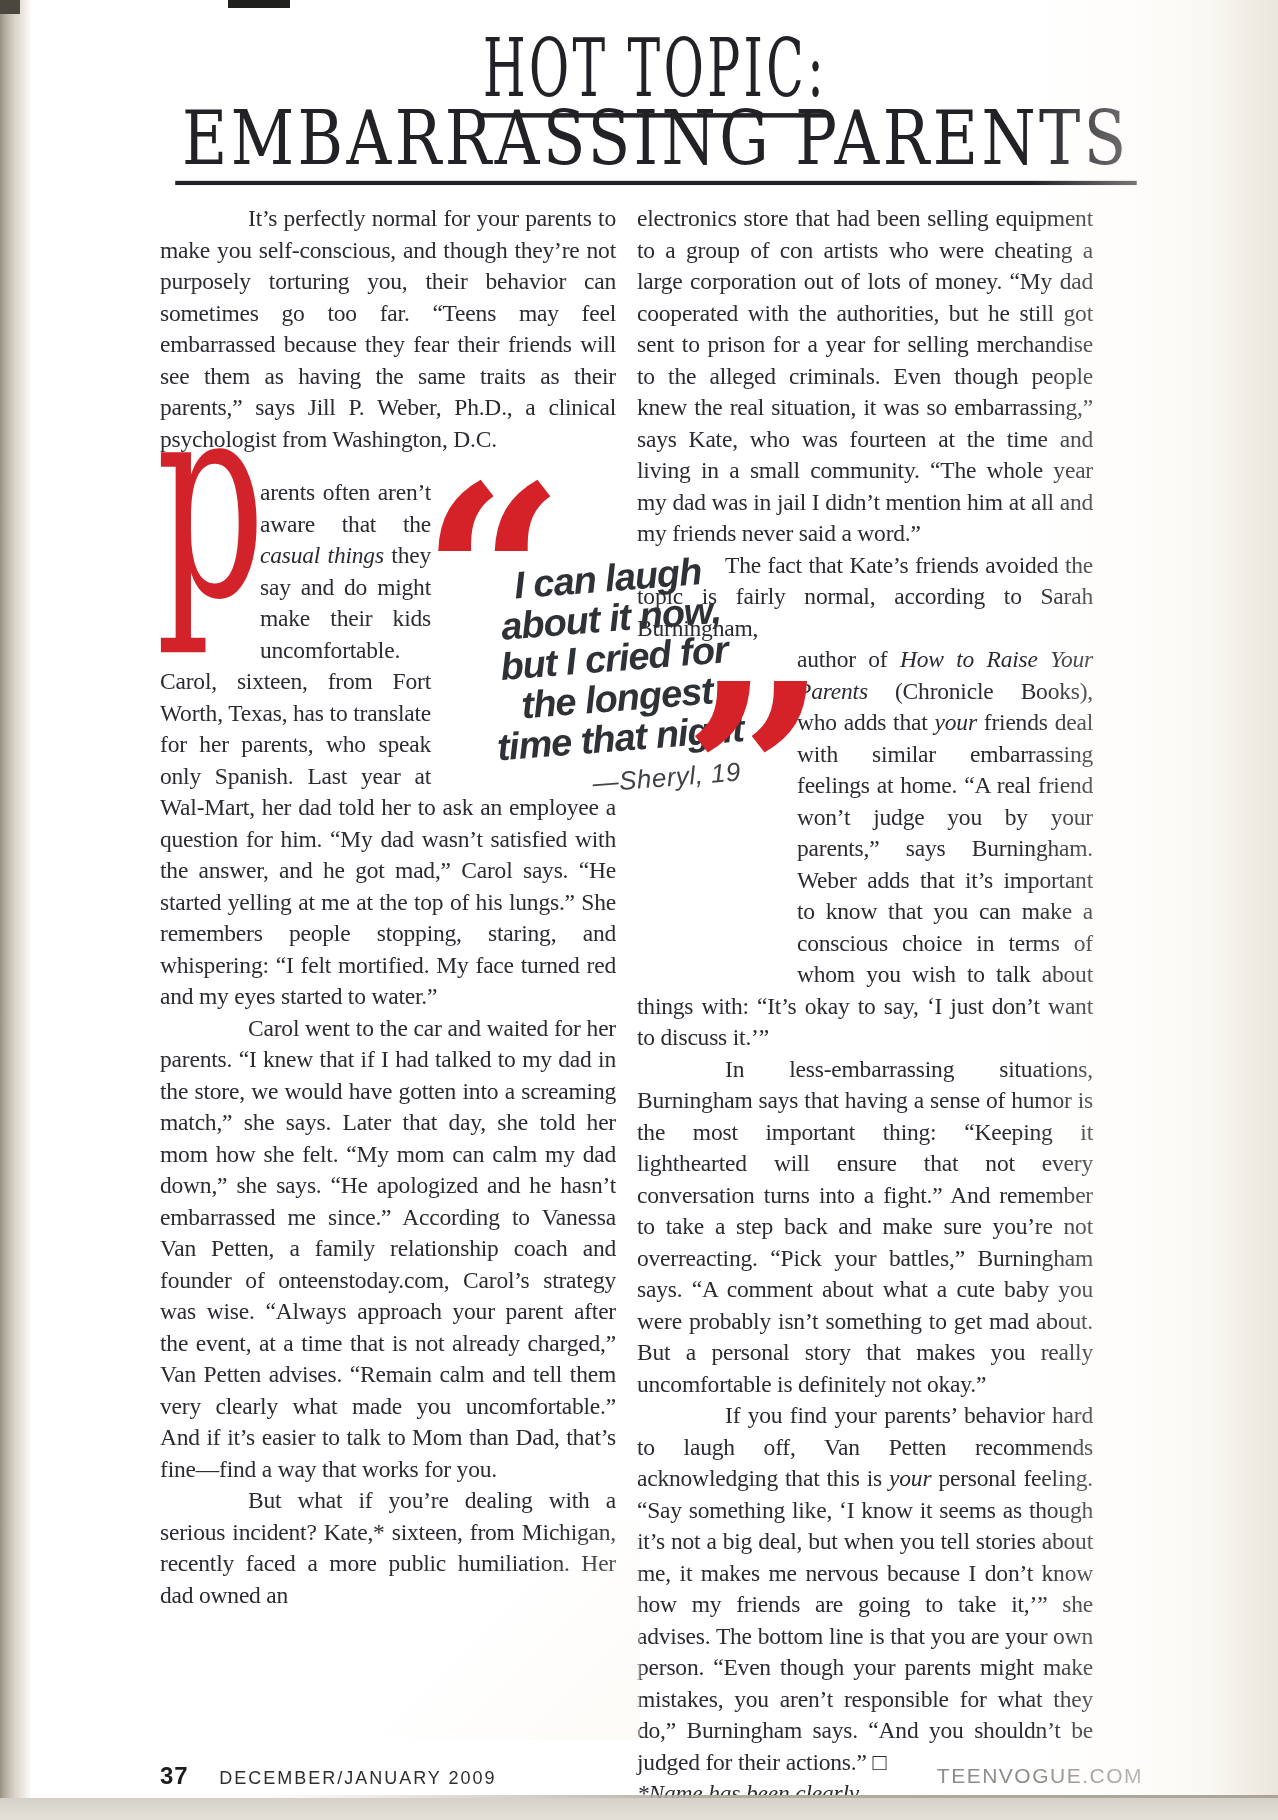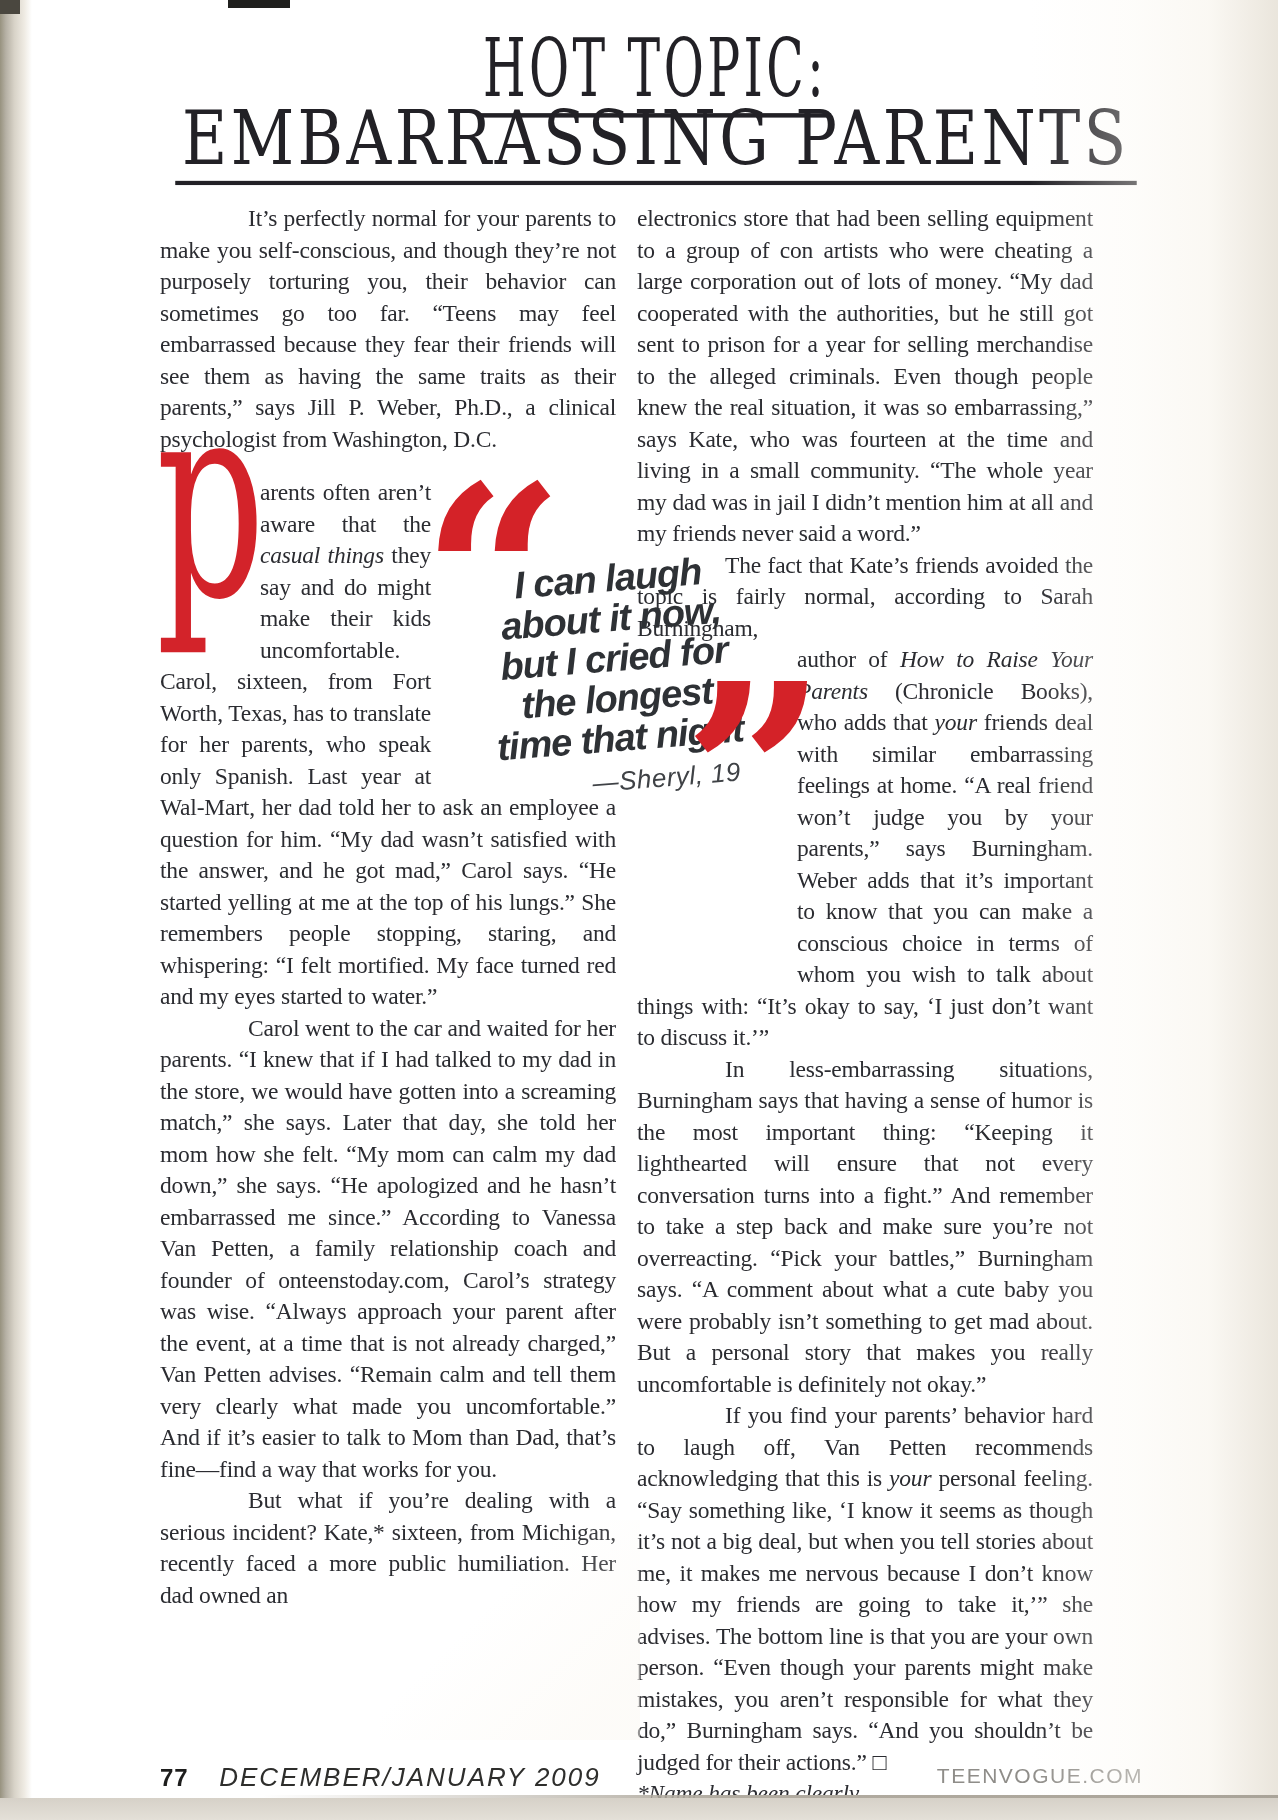--- a/index.html
+++ b/index.html
@@ -64,21 +64,21 @@
   .pq-close{left:258px;top:132px;}
   .pq-rot{position:absolute;left:18px;top:40px;width:345px;transform:rotate(-4.5deg);transform-origin:center;}
   .pq-text{font-family:"Liberation Sans", sans-serif;font-weight:700;font-style:italic;
     font-size:38px;line-height:40px;color:#2e3135;text-align:center;letter-spacing:-1px;}
   .pq-attr{font-family:"Liberation Sans", sans-serif;font-style:italic;font-size:26px;
     color:#3f4246;text-align:right;padding-right:55px;margin-top:8px;letter-spacing:0.5px;}
   
   .footer{position:absolute;left:160px;right:168px;top:1762px;height:30px;z-index:4;
     font-family:"Liberation Sans", sans-serif;}
   .pg-num{font-size:24px;font-weight:700;color:#1d1d1c;letter-spacing:1px;}
-  .issue{font-size:26px;color:#2e2e2c;letter-spacing:2px;margin-left:26px;font-style:italic;}
+  .issue{font-size:18px;color:#2e2e2c;letter-spacing:2px;margin-left:26px;}
   .site{position:absolute;right:0;top:2px;font-size:21px;color:#8f8d89;letter-spacing:1.5px;}
 </style>
 </head>
 <body>
 
 <div class="page">
 
   <div class="edge-left"></div>
   <div class="edge-top-mark"></div>
   <div class="edge-top-mark2"></div>
@@ -126,21 +126,21 @@
         <div>but I cried for</div>
         <div>the longest</div>
         <div>time that night</div>
       </div>
       <div class="pq-attr">—Sheryl, 19</div>
     </div>
     <span class="pq-mark pq-close">”</span>
   </div>
 
   <div class="footer">
-    <span class="pg-num">77</span>
+    <span class="pg-num">37</span>
     <span class="issue">DECEMBER/JANUARY 2009</span>
     <span class="site">TEENVOGUE.COM</span>
   </div>
 
   <div class="fade-right"></div>
   <div class="fade-corner"></div>
   <div class="bottom-line"></div>
   <div class="bottom-band"></div>
 
 </div>

